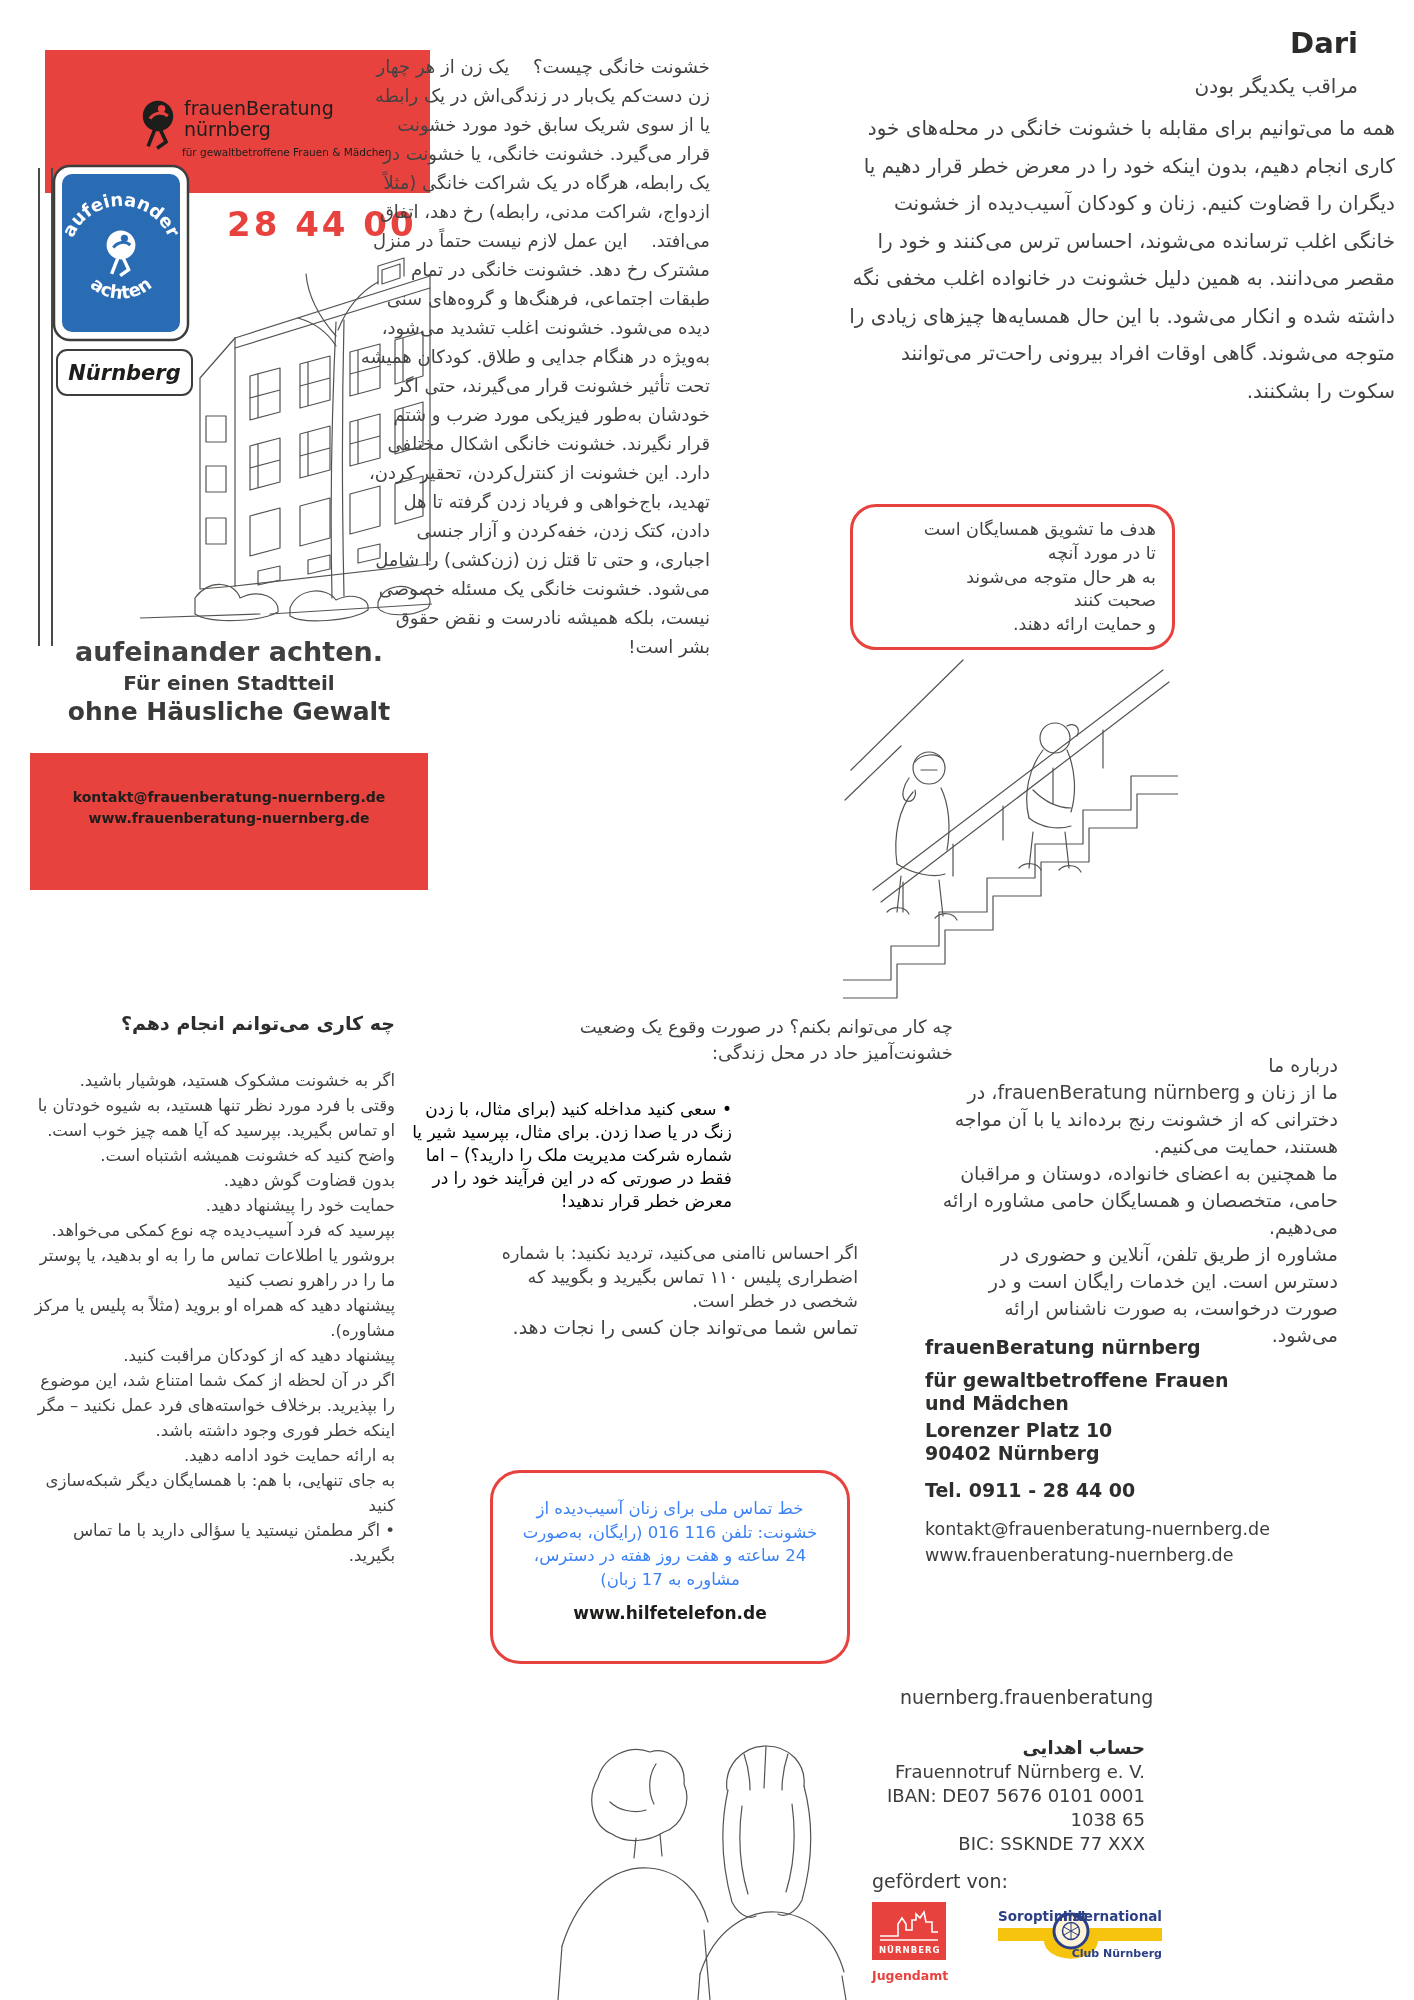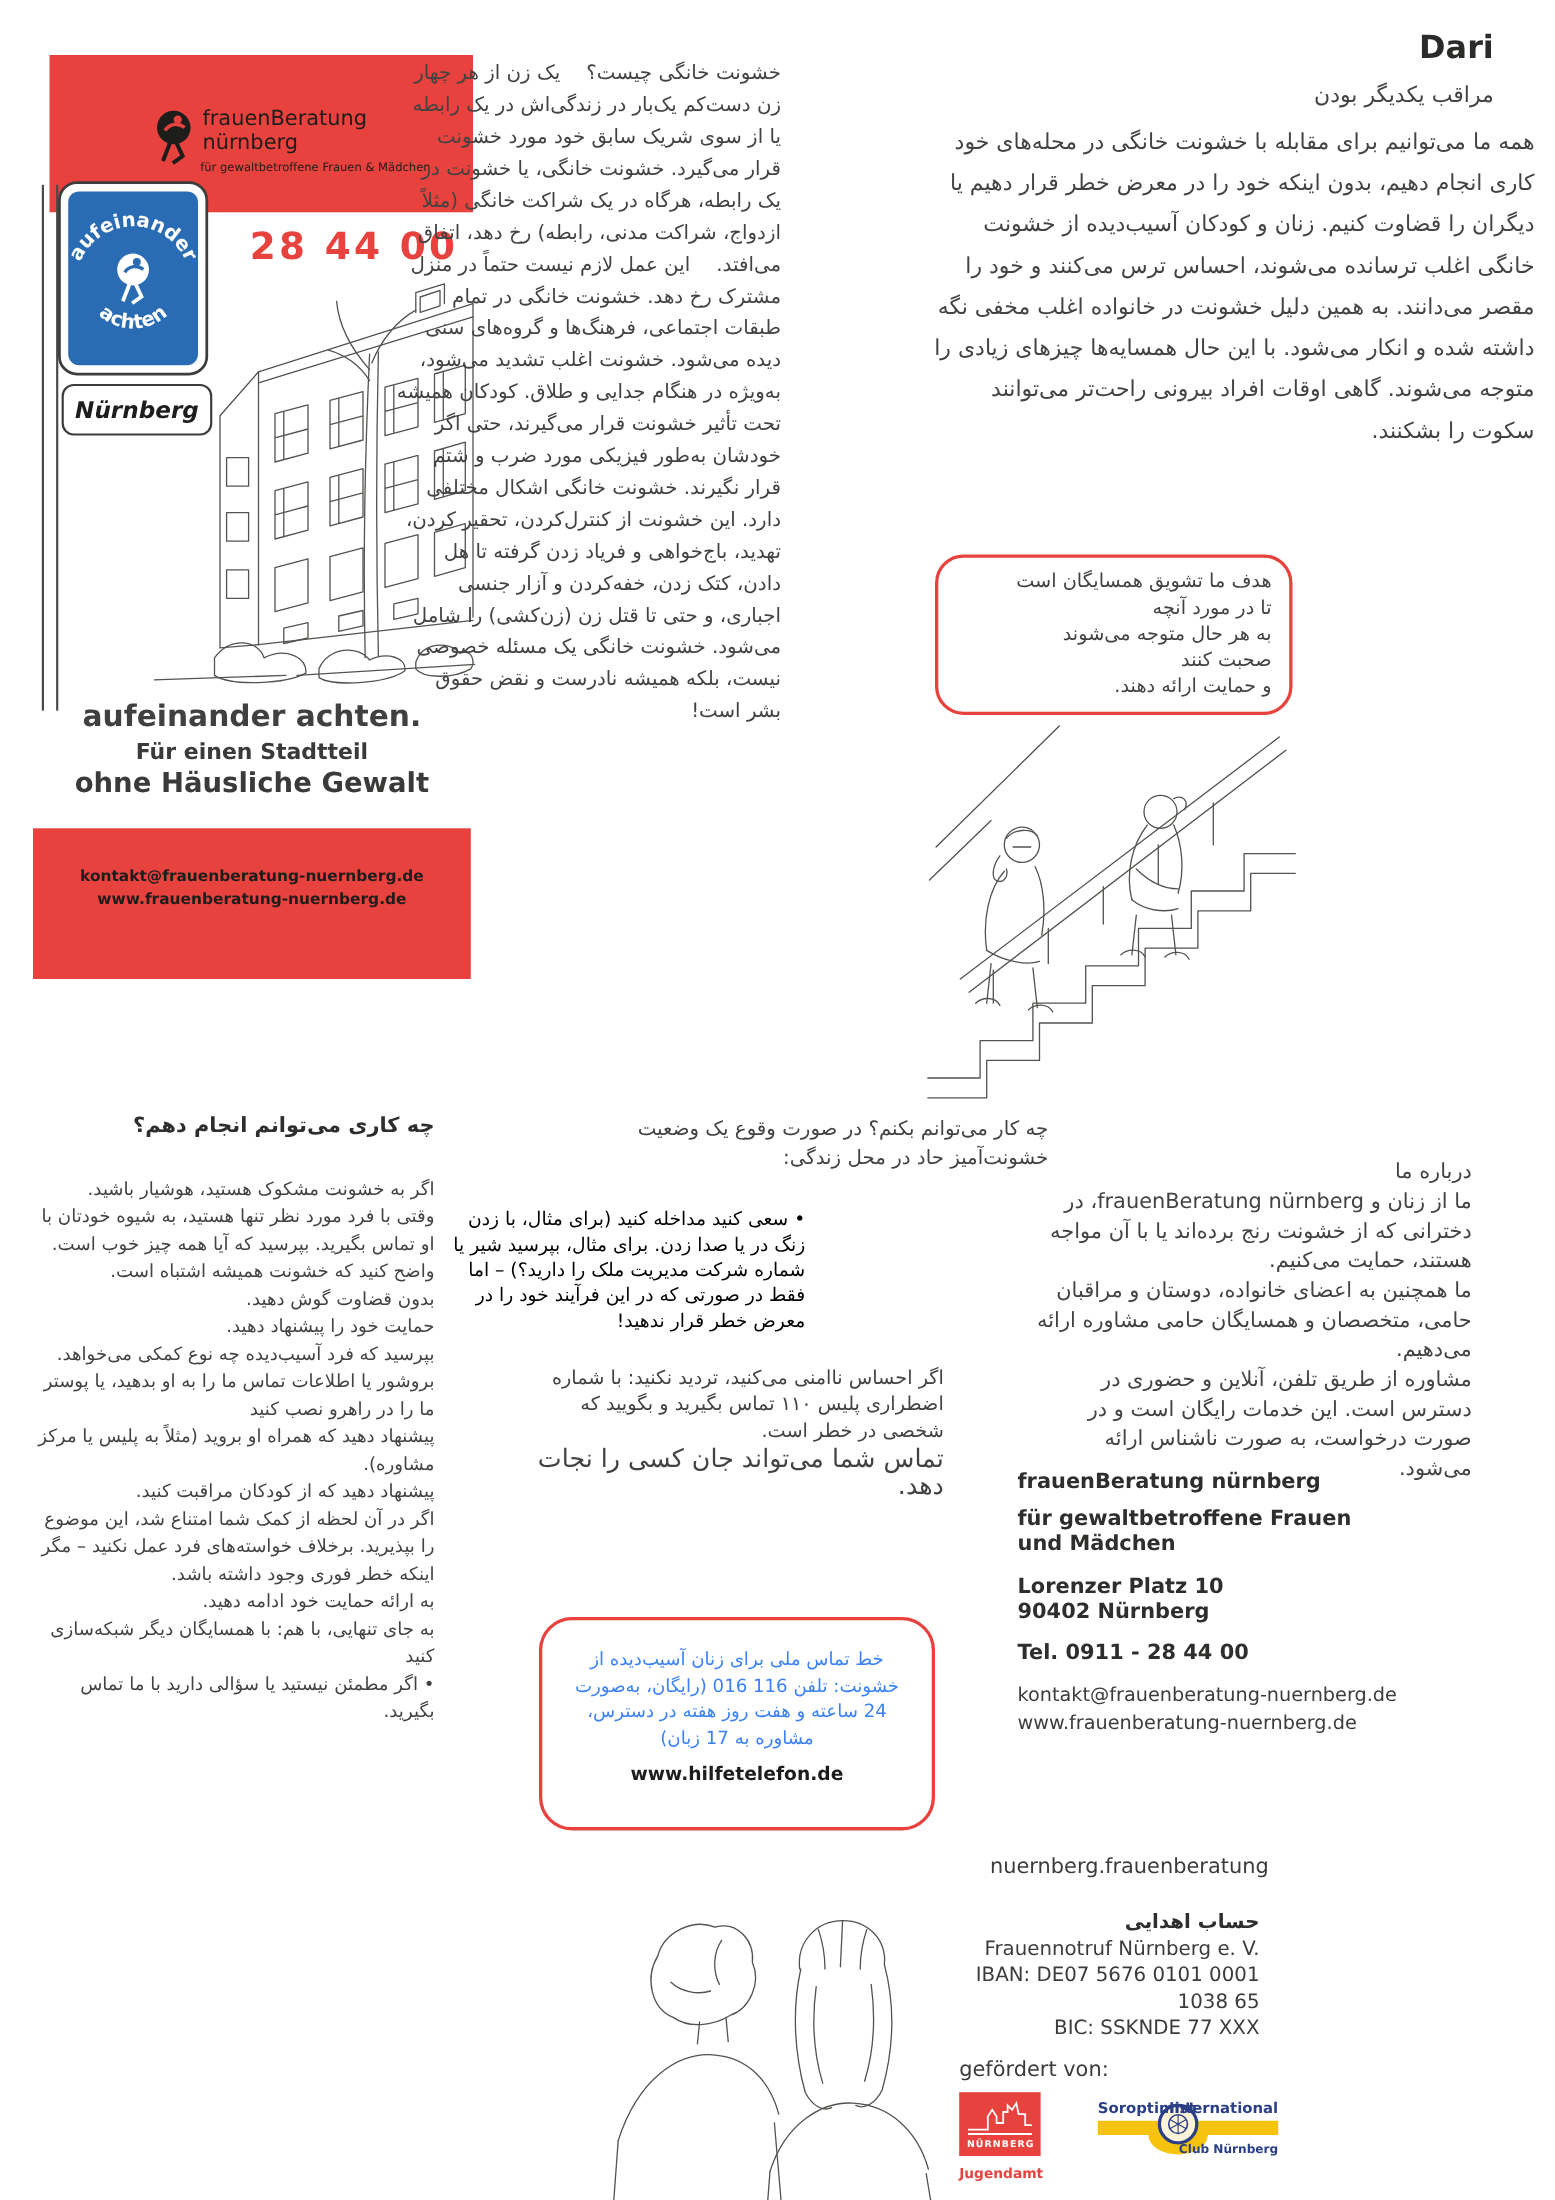--- a/index.html
+++ b/index.html
@@ -31,36 +31,36 @@
   .contact-red-box div{font-size:14px;font-weight:bold;color:#1d1d1b;line-height:21px;}
   .help-title{left:30px;top:1012px;width:365px;font-size:19px;font-weight:bold;color:#2e2e2d;}
   .help-body{left:30px;top:1068px;width:365px;font-size:16.5px;line-height:25px;color:#434342;}
 
   
   .definition{left:360px;top:52px;width:350px;font-size:18px;line-height:29px;color:#434342;}
   .acute{left:390px;top:1014px;width:563px;direction:rtl;}
   .acute-intro{width:400px;font-size:18px;line-height:26px;text-align:right;color:#434342;}
   .acute-bullet{width:332px;margin-right:221px;margin-top:32px;font-size:17px;line-height:23px;text-align:right;color:#000000;}
   .acute-emerg{width:372px;margin-right:95px;margin-top:28px;font-size:17.5px;line-height:24px;text-align:right;color:#434342;}
-  .acute-close{width:372px;margin-right:95px;margin-top:2px;font-size:23px;line-height:24px;text-align:right;color:#434342;}
+  .acute-close{width:372px;margin-right:95px;margin-top:2px;font-size:19px;line-height:24px;text-align:right;color:#434342;}
   .hotline-box{left:490px;top:1470px;width:360px;height:194px;border:3.5px solid #e8423e;border-radius:30px;
     box-sizing:border-box;text-align:center;padding:24px 18px 0;}
   .hotline-text{font-size:16.5px;line-height:23.5px;color:#3b82f6;}
   .hotline-url{font-size:17px;font-weight:bold;color:#1d1d1b;margin-top:12px;direction:ltr;}
 
   
   .dari{left:1180px;top:26px;width:178px;text-align:right;font-size:29px;font-weight:600;color:#2b2b2a;}
   .rt-sub{left:1000px;top:74px;width:358px;font-size:20px;color:#434342;}
   .rt-intro{left:838px;top:110px;width:557px;font-size:20px;line-height:37.5px;color:#434342;}
   .goal-box{left:850px;top:504px;width:325px;height:146px;border:3.5px solid #e8423e;border-radius:26px;
     box-sizing:border-box;padding:11px 16px 0;font-size:17.5px;line-height:23.8px;color:#434342;}
   .about{left:935px;top:1052px;width:403px;font-size:19px;line-height:27px;color:#434342;}
   .org-contact{left:925px;top:1336px;width:360px;color:#2e2e2d;}
   .org-contact .b{font-size:19px;font-weight:bold;line-height:23px;}
-  .org-contact .mb10{margin-bottom:10px;} .org-contact .mb12{margin-bottom:16px;} .org-contact .mb14{margin-bottom:14px;}
+  .org-contact .mb10{margin-bottom:10px;} .org-contact .mb12{margin-bottom:4px;} .org-contact .mb14{margin-bottom:14px;}
   .org-contact .plain{font-size:17.5px;line-height:26px;font-weight:normal;color:#3c3c3b;}
   .social{left:900px;top:1686px;width:205px;text-align:center;font-size:19px;color:#3c3c3b;}
   .donation{left:845px;top:1736px;width:300px;text-align:right;font-size:18px;line-height:24px;color:#3c3c3b;}
   .donation .t{font-weight:bold;color:#2e2e2d;}
   .funding-label{left:872px;top:1870px;font-size:19px;color:#3b3b3a;}
   .nbg-logo{left:872px;top:1902px;width:74px;height:58px;background:#e8423e;}
   .nbg-name{position:absolute;left:7px;bottom:5px;font-size:8.5px;font-weight:bold;color:#fff;letter-spacing:1px;}
   .jugendamt{left:872px;top:1968px;font-size:12.5px;font-weight:bold;color:#e8423e;}
   .soro{left:996px;top:1904px;width:168px;height:62px;}
 

